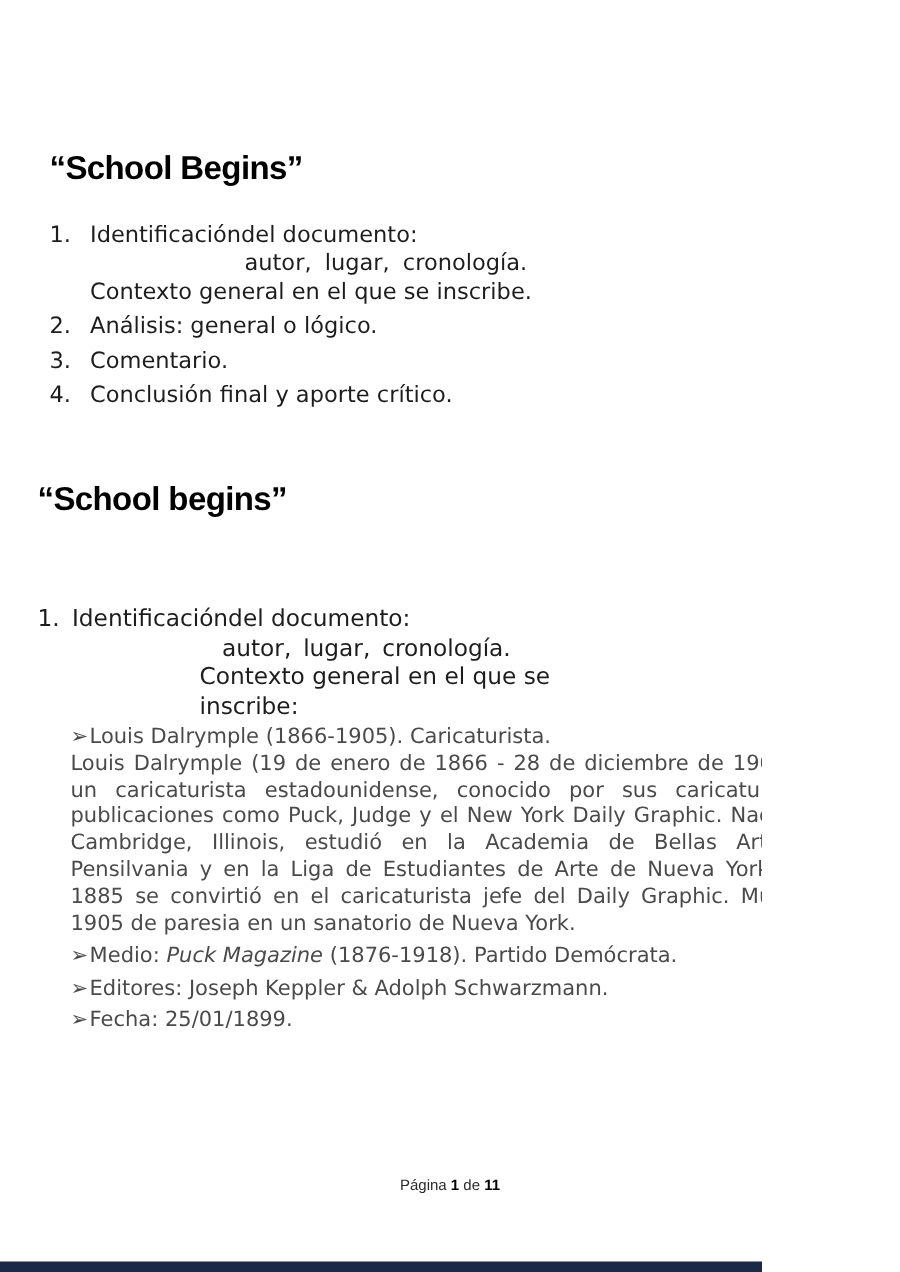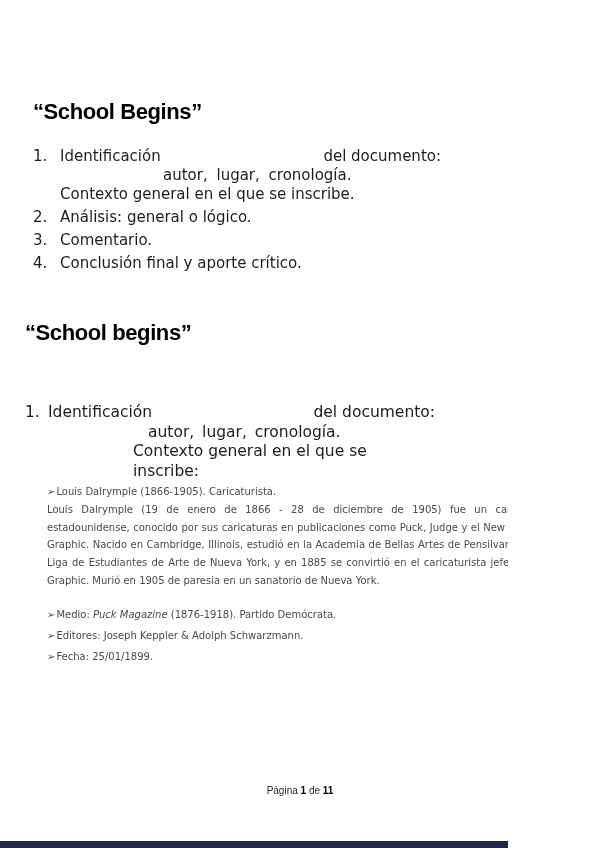--- a/index.html
+++ b/index.html
@@ -15,43 +15,43 @@
   .doc-title2 { left:25px; top:320px; }
 
   
   .outline {
     position:absolute; left:33px; top:147px; width:408px;
     font-size:15px; line-height:19px; color:#1d1d1d;
   }
   .o-item { display:flex; margin-bottom:4px; }
   .o-num { width:27px; flex:0 0 27px; }
   .o-body { flex:1 1 auto; }
-  .spread { display:flex; justify-content:space-between; }
+  .spread { display:flex; }
   .indent-mid { margin-left:103px; word-spacing:4px; }
 
   
   .section {
     position:absolute; left:25px; top:403px; width:410px;
     font-size:15.5px; line-height:19.5px; color:#1d1d1d;
   }
   .s-row { display:flex; }
   .s-num { width:23px; flex:0 0 23px; }
   .s-body { flex:1 1 auto; }
   .s-line2 { margin-left:123px; word-spacing:3px; }
   .s-line3 { margin-left:108px; }
 
   
   .content {
     position:absolute; left:47px; top:483px; width:511px;
-    font-size:10px; line-height:17.8px; color:#4a4a4a;
+    font-size:14px; line-height:17.8px; color:#4a4a4a;
   }
   .bullet-line { white-space:nowrap; }
   .arrow { padding-right:1px; }
   .para { margin:0; text-align:justify; }
-  .bullet-group { margin-top:14px; }
+  .bullet-group { margin-top:2px; }
   .bullet-group .bullet-line { line-height:21.2px; }
   .ital { font-style:italic; }
 
   .footer {
     position:absolute; left:0; top:785px; width:600px; text-align:center;
     font-family:"Liberation Sans", sans-serif; font-size:10px; color:#2b2b2b;
   }
   .footer b { color:#000; }
 
   .bottom-bar {

